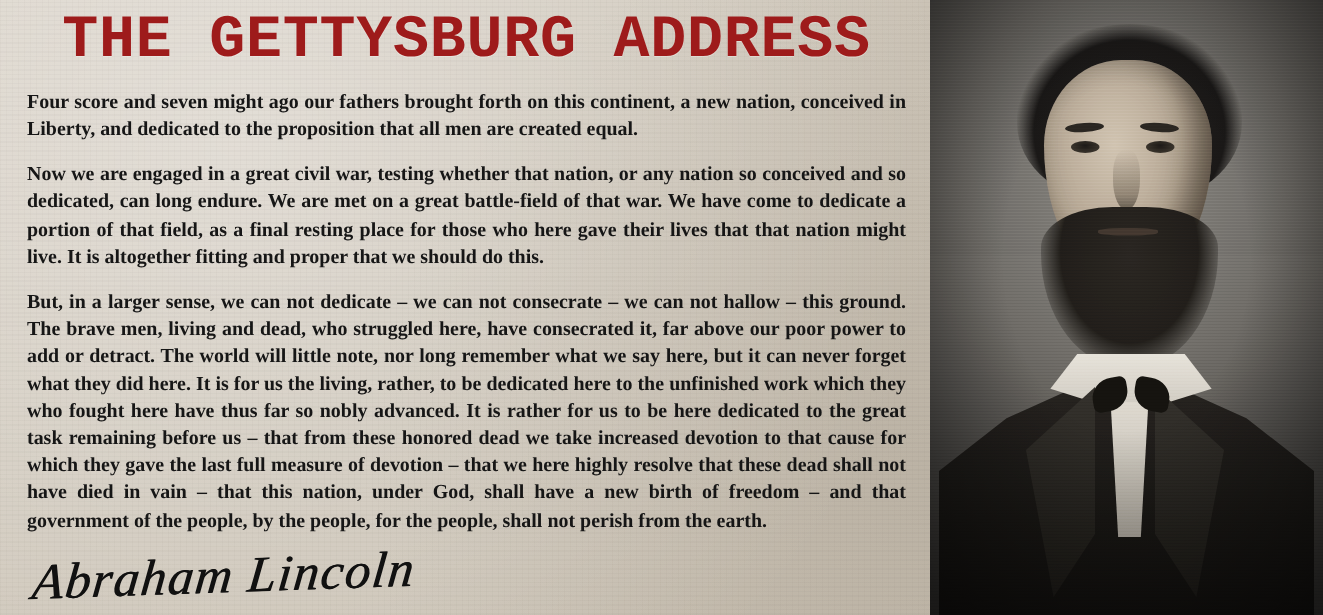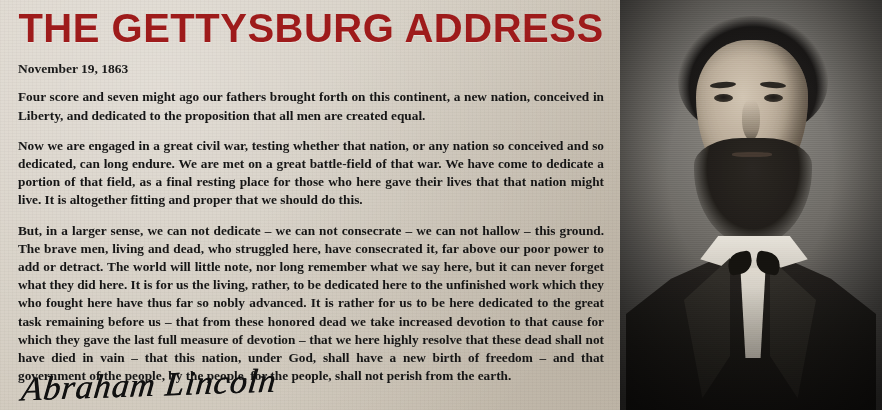--- a/index.html
+++ b/index.html
@@ -38,21 +38,21 @@
   
   .doc {
     position: relative;
     width: 620px;
     height: 410px;
     box-sizing: border-box;
     padding: 6px 14px 0 16px;
     z-index: 2;
   }
   .doc-title {
-    font-family: Liberation Sans, sans-serif;
+    font-family: Liberation Mono, monospace;
     font-weight: bold;
     font-size: 40px;
     line-height: 1.02;
     letter-spacing: 0.5px;
     color: #9e1b1b;
     text-align: center;
     margin: 2px 0 10px 0;
     text-shadow: 0 1px 0 rgba(255,255,255,0.35);
   }
   .meta {
@@ -193,21 +193,20 @@
 </head>
 <body>
 
 <div class="page">
 
   <div class="doc">
 
     <div class="doc-title">THE GETTYSBURG ADDRESS</div>
 
     <div class="meta">
-      <div>November 19, 1863</div>
     </div>
 
     <p class="para">Four score and seven might ago our fathers brought forth on this continent, a new nation, conceived in Liberty, and dedicated to the proposition that all men are created equal.</p>
     <p class="para">Now we are engaged in a great civil war, testing whether that nation, or any nation so conceived and so dedicated, can long endure. We are met on a great battle-field of that war. We have come to dedicate a portion of that field, as a final resting place for those who here gave their lives that that nation might live. It is altogether fitting and proper that we should do this.</p>
     <p class="para">But, in a larger sense, we can not dedicate – we can not consecrate – we can not hallow – this ground. The brave men, living and dead, who struggled here, have consecrated it, far above our poor power to add or detract. The world will little note, nor long remember what we say here, but it can never forget what they did here. It is for us the living, rather, to be dedicated here to the unfinished work which they who fought here have thus far so nobly advanced. It is rather for us to be here dedicated to the great task remaining before us – that from these honored dead we take increased devotion to that cause for which they gave the last full measure of devotion – that we here highly resolve that these dead shall not have died in vain – that this nation, under God, shall have a new birth of freedom – and that government of the people, by the people, for the people, shall not perish from the earth.</p>
 
     <div class="signature">Abraham Lincoln</div>
   </div>
 
   <div class="portrait-wrap">

